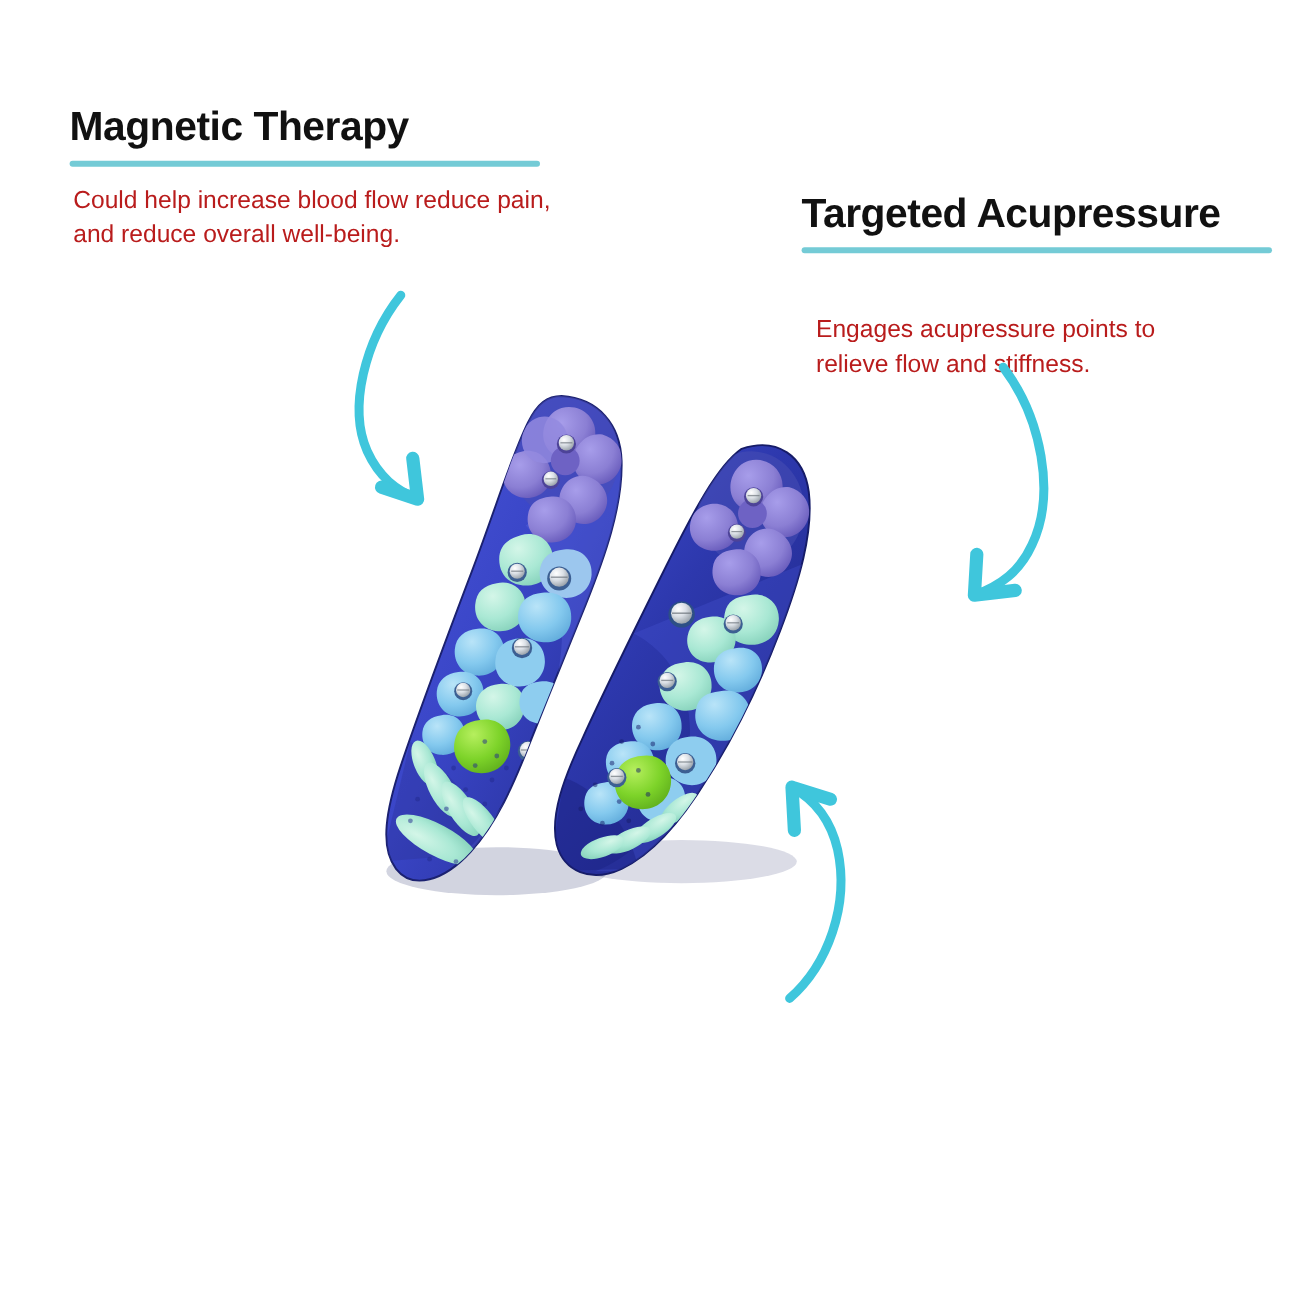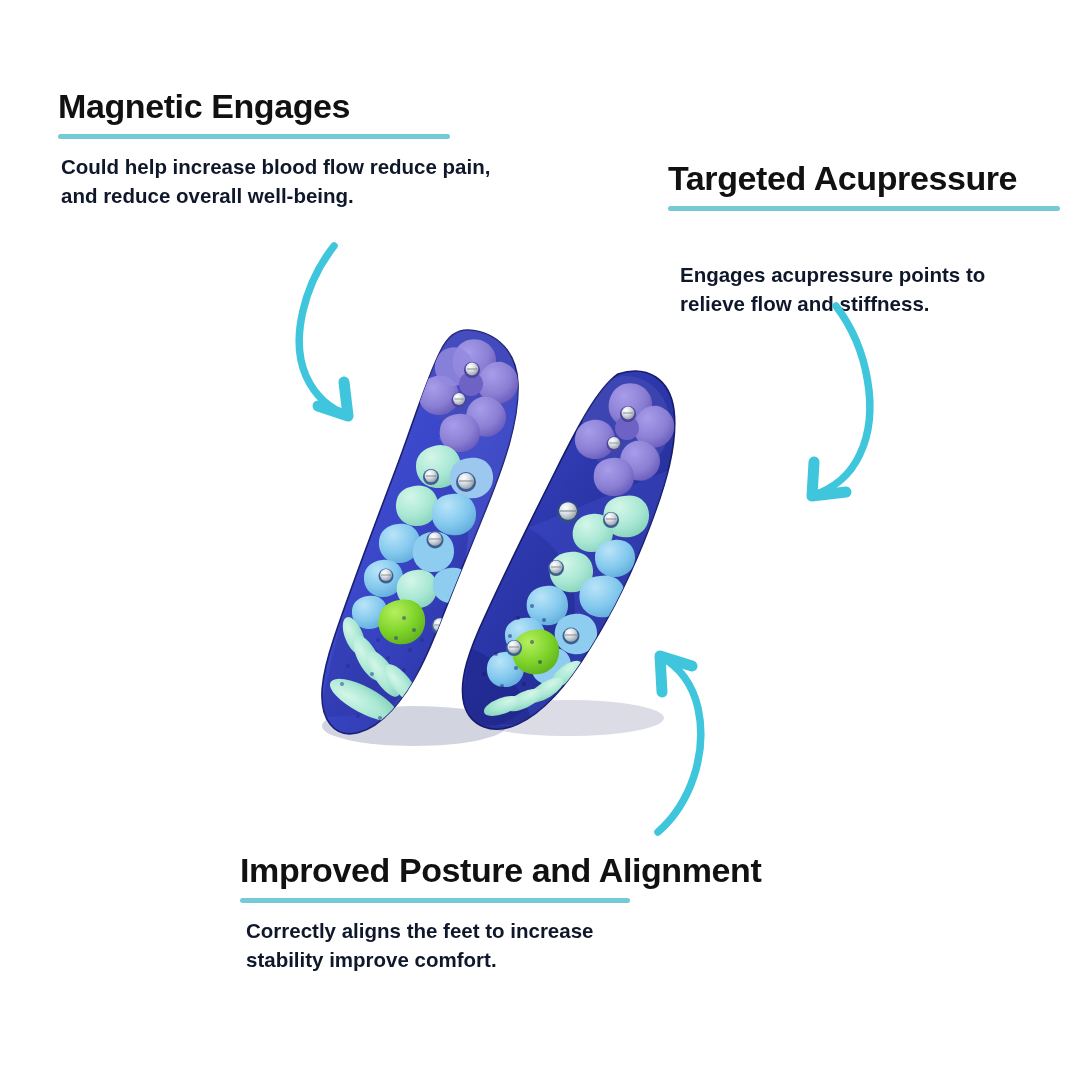--- a/index.html
+++ b/index.html
@@ -34,22 +34,22 @@
   .feature-rule {
     height: 5px;
     border-radius: 3px;
     background: #74cbd6;
     margin-top: 9px;
   }
   .feature-desc {
     margin: 0;
     padding-top: 13px;
     font-size: 20.5px;
-    font-weight: 700;
-    color: #0f172a;
+    font-weight: 400;
+    color: #b91c1c;
     line-height: 1.42;
   }
   .feature-desc span { display: block; }
 
   
   #feat-magnetic      { left: 58px;  top: 88px;  width: 500px; }
   #feat-magnetic .feature-rule { width: 392px; }
   #feat-magnetic .feature-desc { padding-left: 3px; }
 
   #feat-acupressure   { left: 668px; top: 160px; width: 400px; }
@@ -351,45 +351,37 @@
             <circle cx="222" cy="344" r="2"></circle>
           <circle cx="166" cy="356" r="2"></circle>
             <circle cx="184" cy="368" r="2"></circle>
           <circle cx="206" cy="366" r="2"></circle>
         </g>
       </g>
     </g>
   </svg>
 
   <div class="feature" id="feat-magnetic">
-    <h2 class="feature-title">Magnetic Engages</h2>
+    <h2 class="feature-title">Magnetic Therapy</h2>
     <div class="feature-rule"></div>
     <p class="feature-desc">
       <span>Could help increase blood flow reduce pain,</span>
       <span>and reduce overall well-being.</span>
     </p>
   </div>
 
   <div class="feature" id="feat-acupressure">
     <h2 class="feature-title">Targeted Acupressure</h2>
     <div class="feature-rule"></div>
     <p class="feature-desc">
       <span>Engages acupressure points to</span>
       <span>relieve flow and stiffness.</span>
     </p>
   </div>
 
-  <div class="feature" id="feat-posture">
-    <h2 class="feature-title">Improved Posture and Alignment</h2>
-    <div class="feature-rule"></div>
-    <p class="feature-desc">
-      <span>Correctly aligns the feet to increase</span>
-      <span>stability improve comfort.</span>
-    </p>
-  </div>
 
   <svg class="arrow-svg" id="arrow-magnetic" width="120" height="190" viewBox="0 0 120 190" aria-label="arrow pointing to product">
     <path d="M48 10 C 18 48, 4 104, 20 140 C 30 162, 44 172, 62 180" fill="none" stroke="#3fc6dc" stroke-width="7.5" stroke-linecap="round"></path>
     <path d="M62 180 L 32 170 M62 180 L 58 146" fill="none" stroke="#3fc6dc" stroke-width="11" stroke-linecap="round" stroke-linejoin="round"></path>
   </svg>
 
   <svg class="arrow-svg" id="arrow-acupressure" width="130" height="220" viewBox="0 0 130 220" aria-label="arrow pointing to product">
     <path d="M60 10 C 92 52, 104 116, 84 158 C 74 180, 58 192, 36 200" fill="none" stroke="#3fc6dc" stroke-width="7.5" stroke-linecap="round"></path>
     <path d="M36 200 L 38 166 M36 200 L 70 196" fill="none" stroke="#3fc6dc" stroke-width="11" stroke-linecap="round" stroke-linejoin="round"></path>
   </svg>

